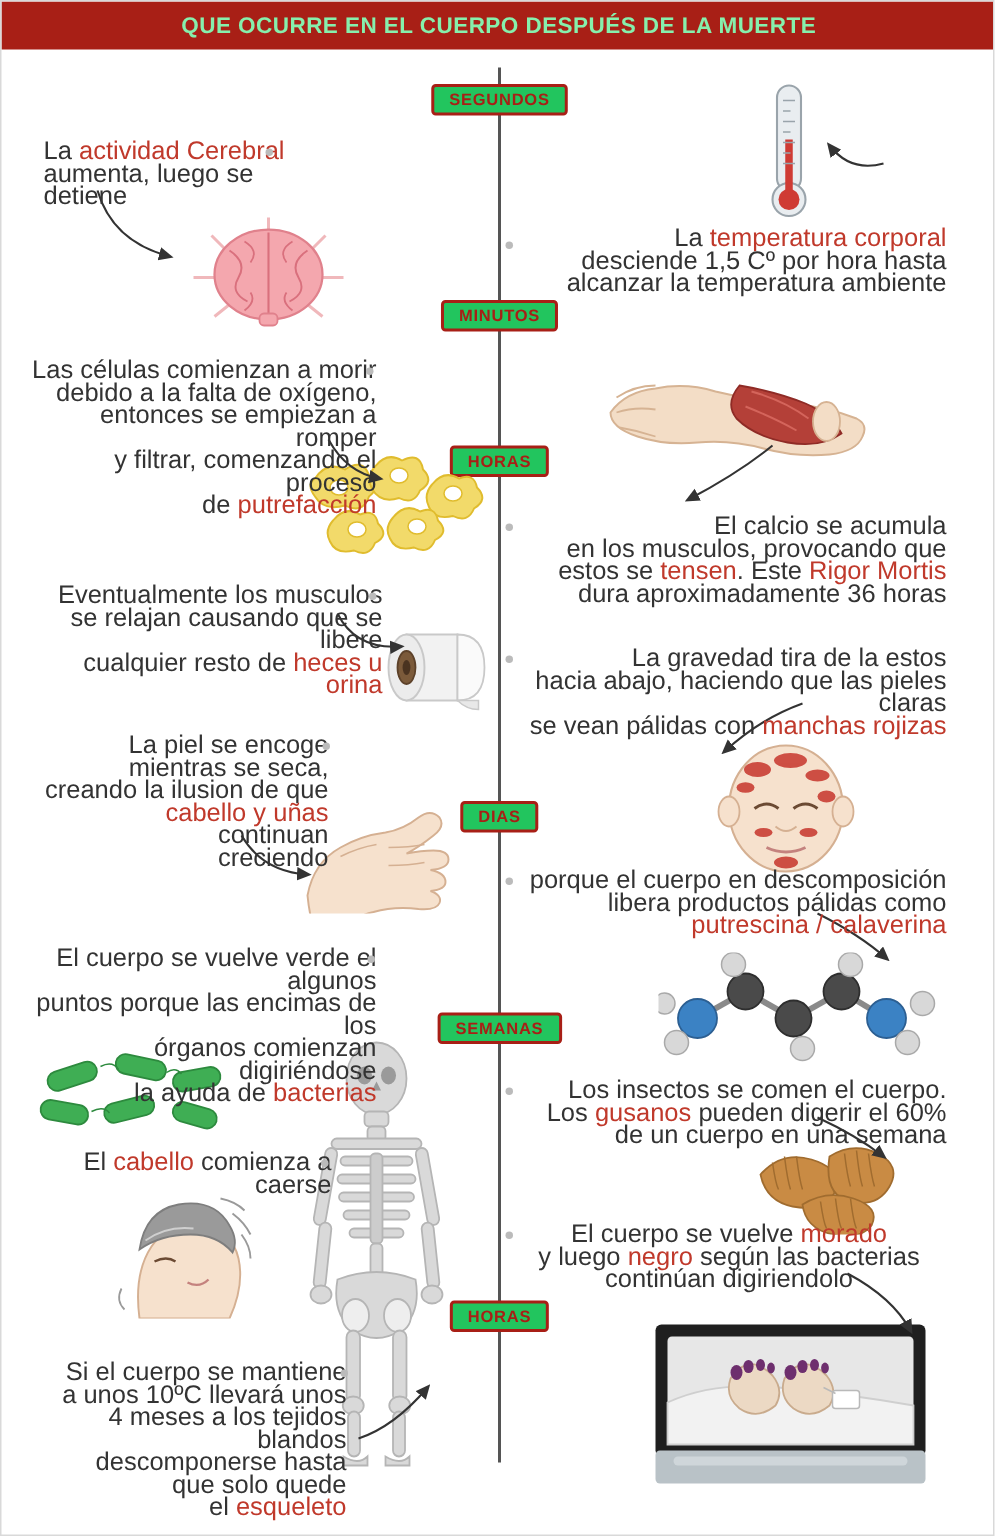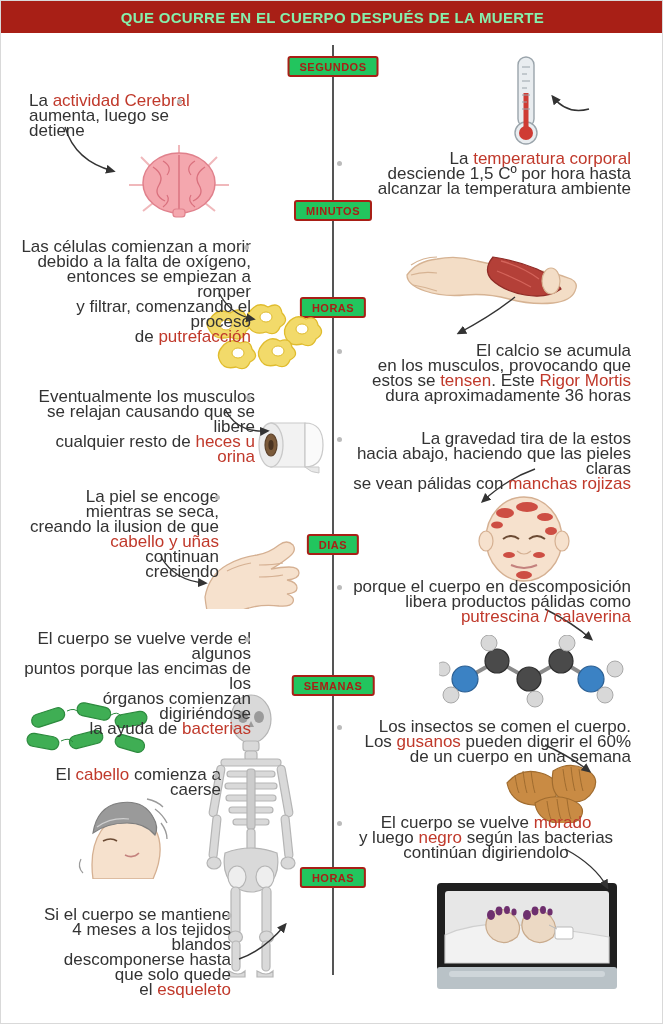--- a/index.html
+++ b/index.html
@@ -462,20 +462,21 @@
       <div class="note right" style="left: 10px; top: 766px; width: 210px;">
         <div><span>El </span><span class="hl">cabello</span><span> comienza a caerse</span></div>
       </div>
       <div class="note right" style="left: 340px; top: 814px; width: 290px; text-align: center;">
         <div><span>El cuerpo se vuelve </span><span class="hl">morado</span></div>
         <div><span>y luego </span><span class="hl">negro</span><span> según las bacterias</span></div>
         <div><span>continúan digiriendolo</span></div>
       </div>
       <div class="note right" style="left: 20px; top: 906px; width: 210px;">
         <div><span>Si el cuerpo se mantiene</span></div>
+        <div><span>a unos 10ºC llevará unos</span></div>
         <div><span>4 meses a los tejidos blandos</span></div>
         <div><span>descomponerse hasta</span></div>
         <div><span>que solo quede</span></div>
         <div><span>el </span><span class="hl">esqueleto</span></div>
       </div>
     </div>
 
 <div class="dot" style="left: 176px; top: 98px;"></div>
     <div class="dot" style="left: 336px; top: 160px;"></div>
     <div class="dot" style="left: 243px; top: 244px;"></div>

